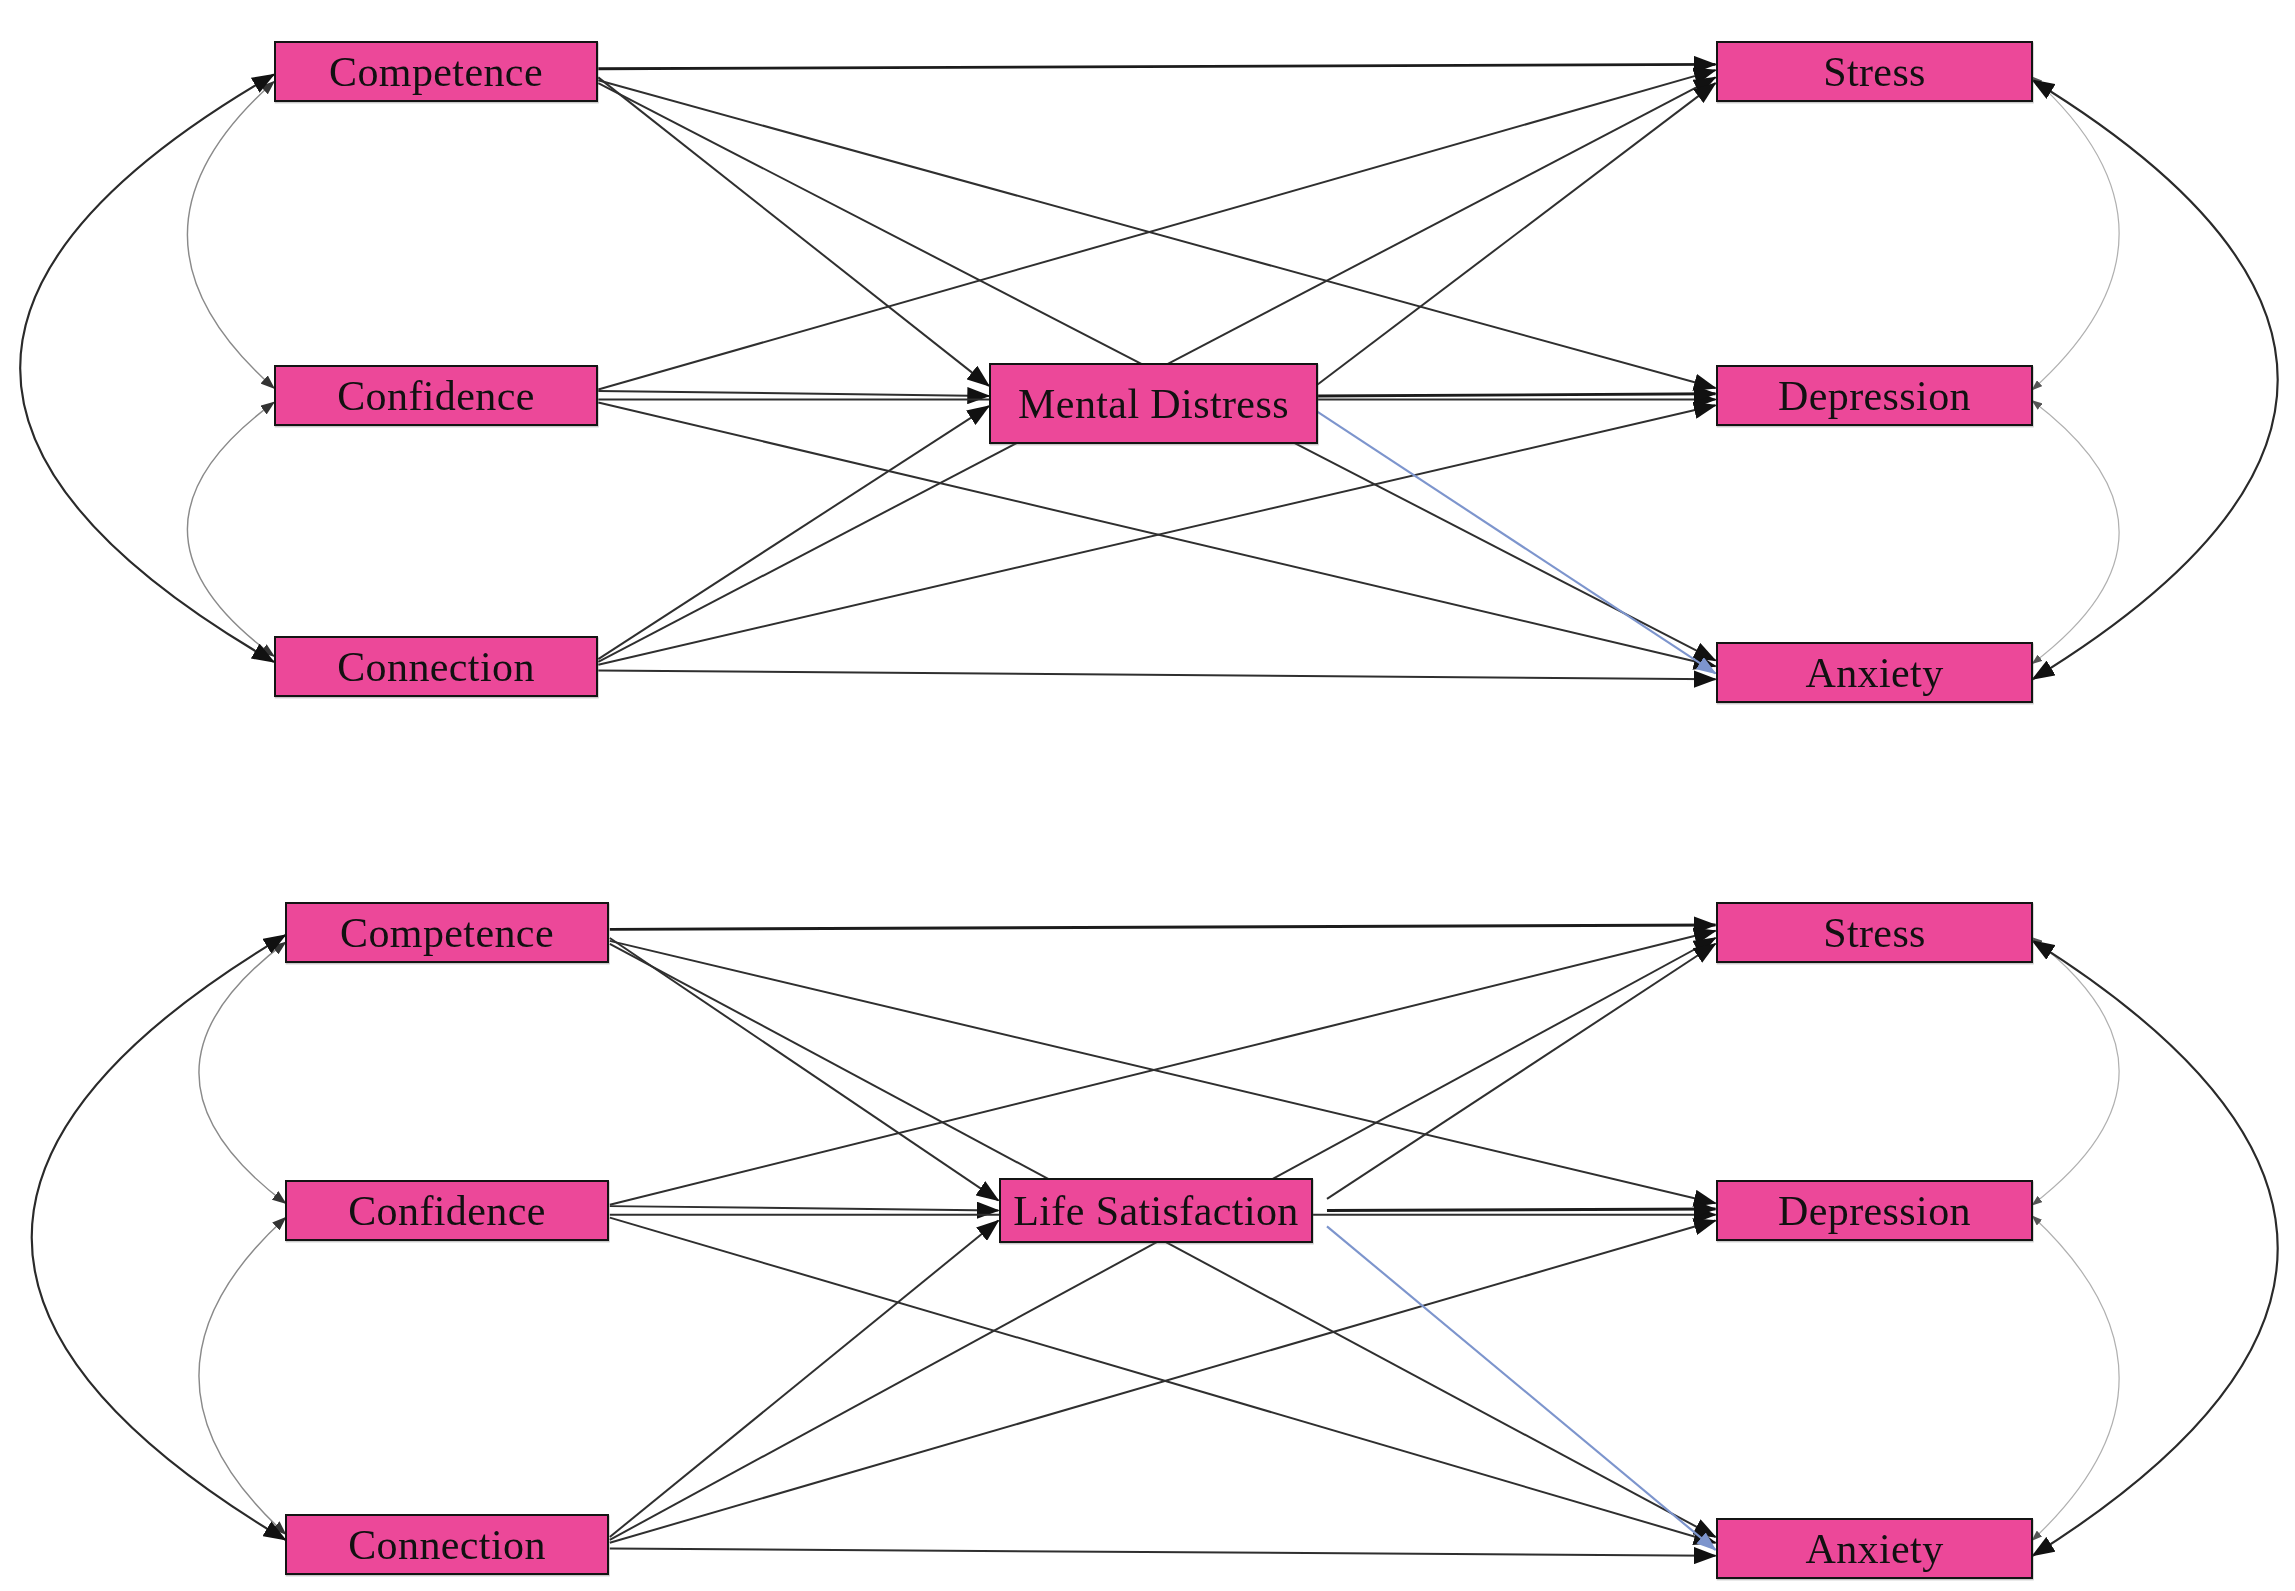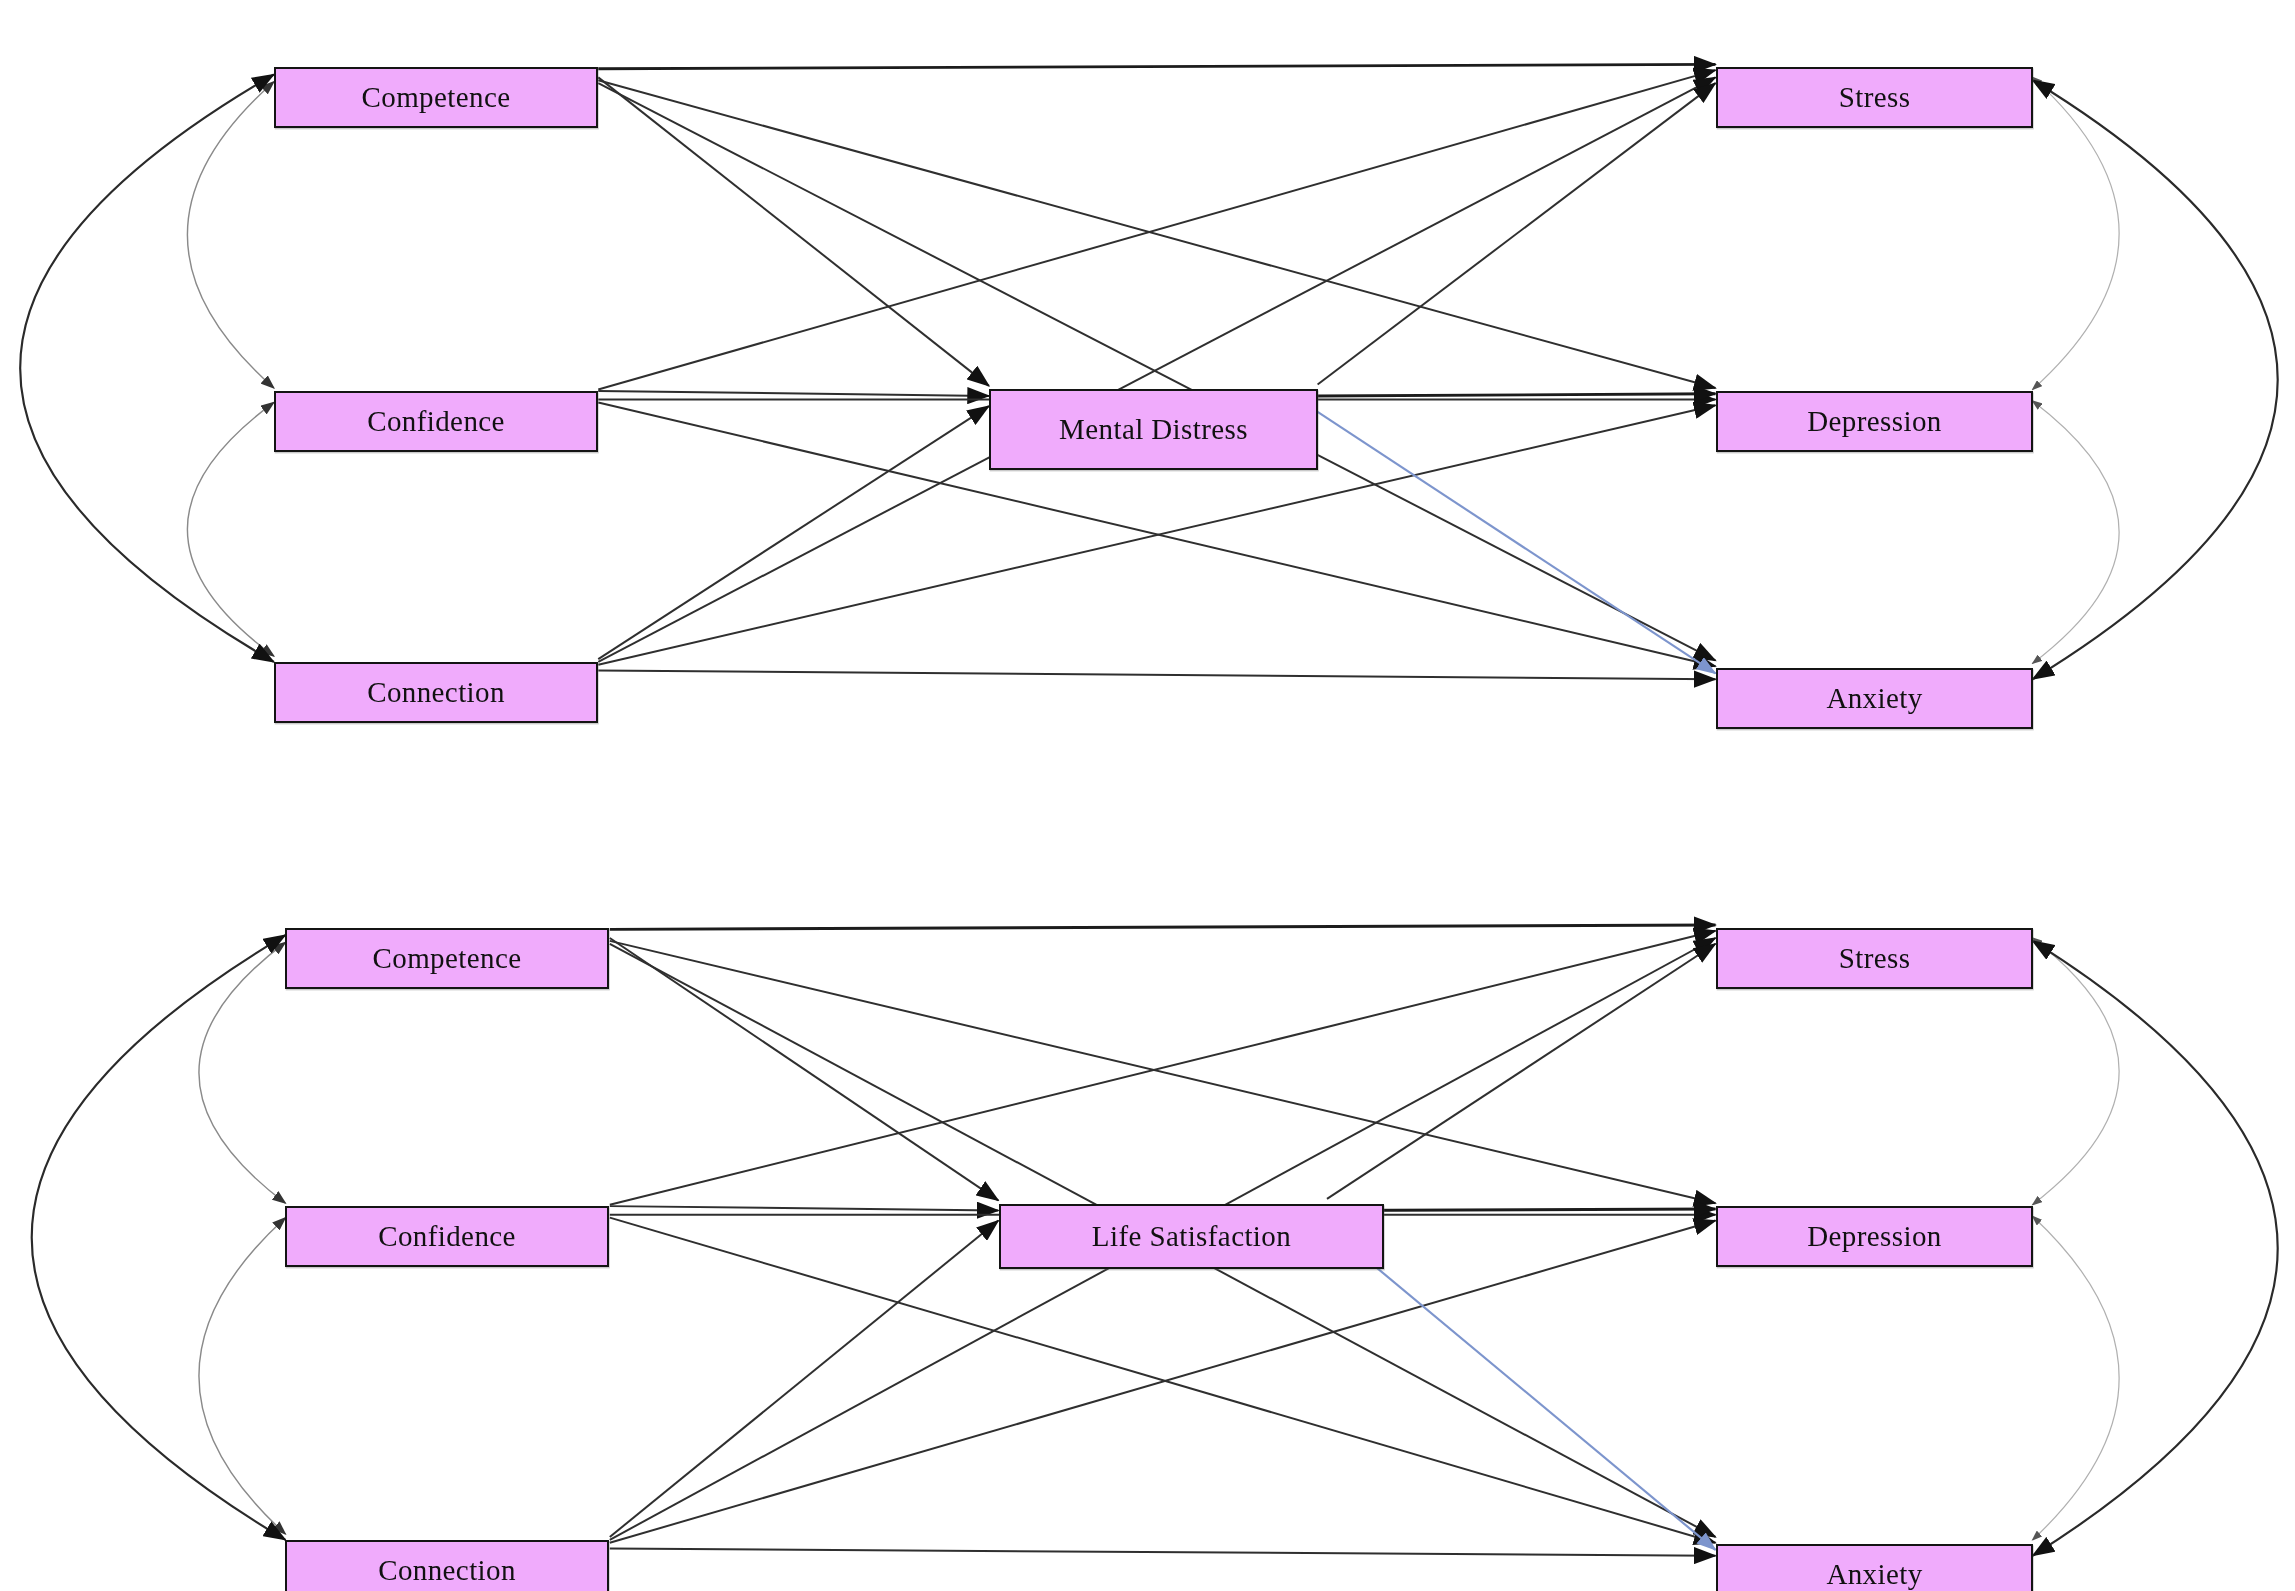--- a/index.html
+++ b/index.html
@@ -7,28 +7,27 @@
     position:relative;
     width:2295px;height:1592px;
     background:#ffffff;
     font-family:"Liberation Serif", serif;
     overflow:hidden;
   }
   #edge-layer{position:absolute;left:0;top:0;width:2295px;height:1592px;}
   .box{
     position:absolute;
     box-sizing:border-box;
-    background:#f0abfc;
+    background:#ec4899;
     border:2.2px solid #141414;
     display:flex;align-items:center;justify-content:center;
-    font-size:29px;color:#111111;
+    font-size:42px;color:#111111;
     letter-spacing:0.4px;
     box-shadow:0.7px 1.4px 0 rgba(100,100,100,.35);
     white-space:nowrap;
-    margin-top:26px;
   }
 </style>
 </head>
 <body>
 
 <div class="canvas">
   <svg id="edge-layer" viewBox="0 0 3184 2208" xmlns="http://www.w3.org/2000/svg">
       <defs>
         <marker id="mBig" markerUnits="userSpaceOnUse" markerWidth="32" markerHeight="24" refX="30" refY="12" orient="auto">
     <path d="M0,0 L32,12 L0,24 Z" fill="#111"></path>
@@ -103,19 +102,19 @@
     <div class="box" style="left: 989px; top: 363px; width: 329px; height: 81px;">Mental Distress</div>
     <div class="box" style="left: 1716px; top: 41px; width: 317px; height: 61px;">Stress</div>
     <div class="box" style="left: 1716px; top: 365px; width: 317px; height: 61px;">Depression</div>
     <div class="box" style="left: 1716px; top: 642px; width: 317px; height: 61px;">Anxiety</div>
   </section>
 
   <section>
     <div class="box" style="left: 285px; top: 902px; width: 324px; height: 61px;">Competence</div>
     <div class="box" style="left: 285px; top: 1180px; width: 324px; height: 61px;">Confidence</div>
     <div class="box" style="left: 285px; top: 1514px; width: 324px; height: 61px;">Connection</div>
-    <div class="box" style="left: 999px; top: 1178px; width: 385px; height: 65px;">Life Satisfaction</div>
+    <div class="box" style="left: 999px; top: 1178px; width: 314px; height: 65px;">Life Satisfaction</div>
     <div class="box" style="left: 1716px; top: 902px; width: 317px; height: 61px;">Stress</div>
     <div class="box" style="left: 1716px; top: 1180px; width: 317px; height: 61px;">Depression</div>
     <div class="box" style="left: 1716px; top: 1518px; width: 317px; height: 61px;">Anxiety</div>
   </section>
 </div>
 
 
 </body></html>

